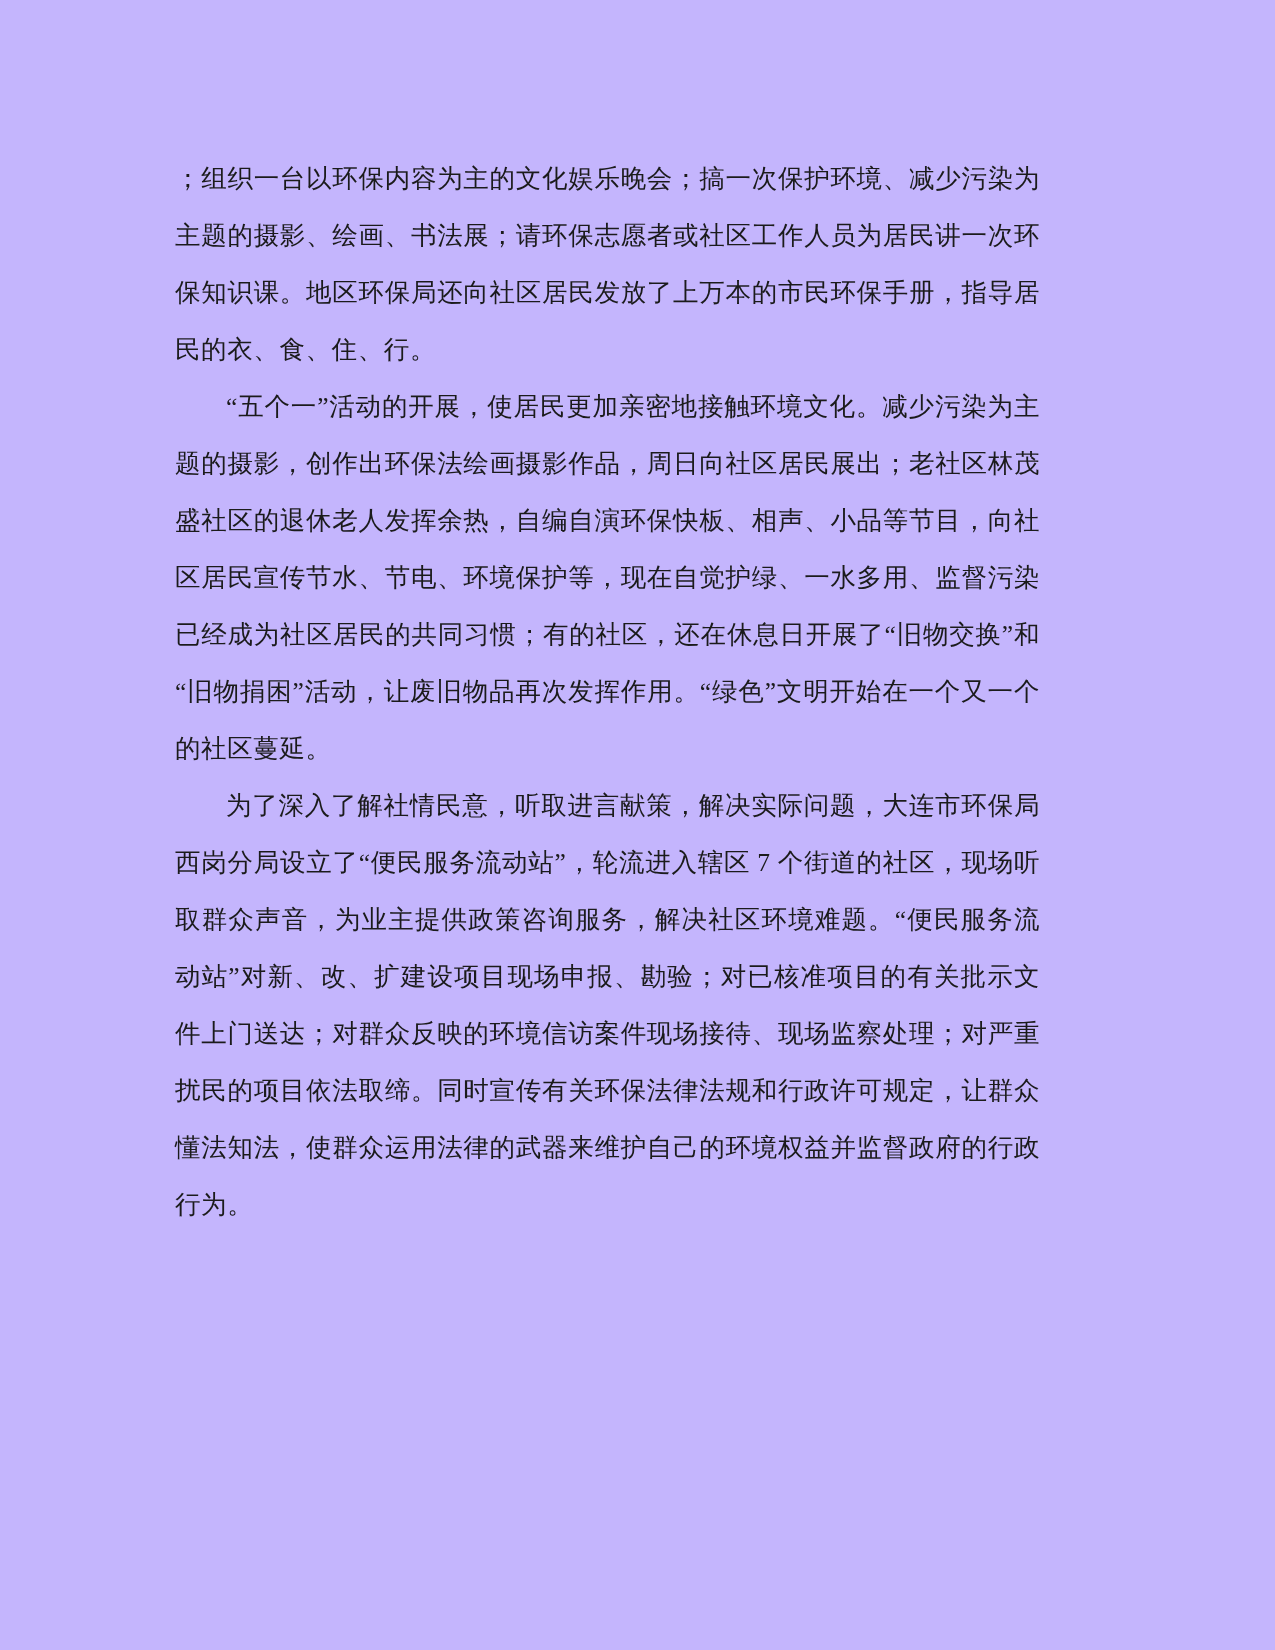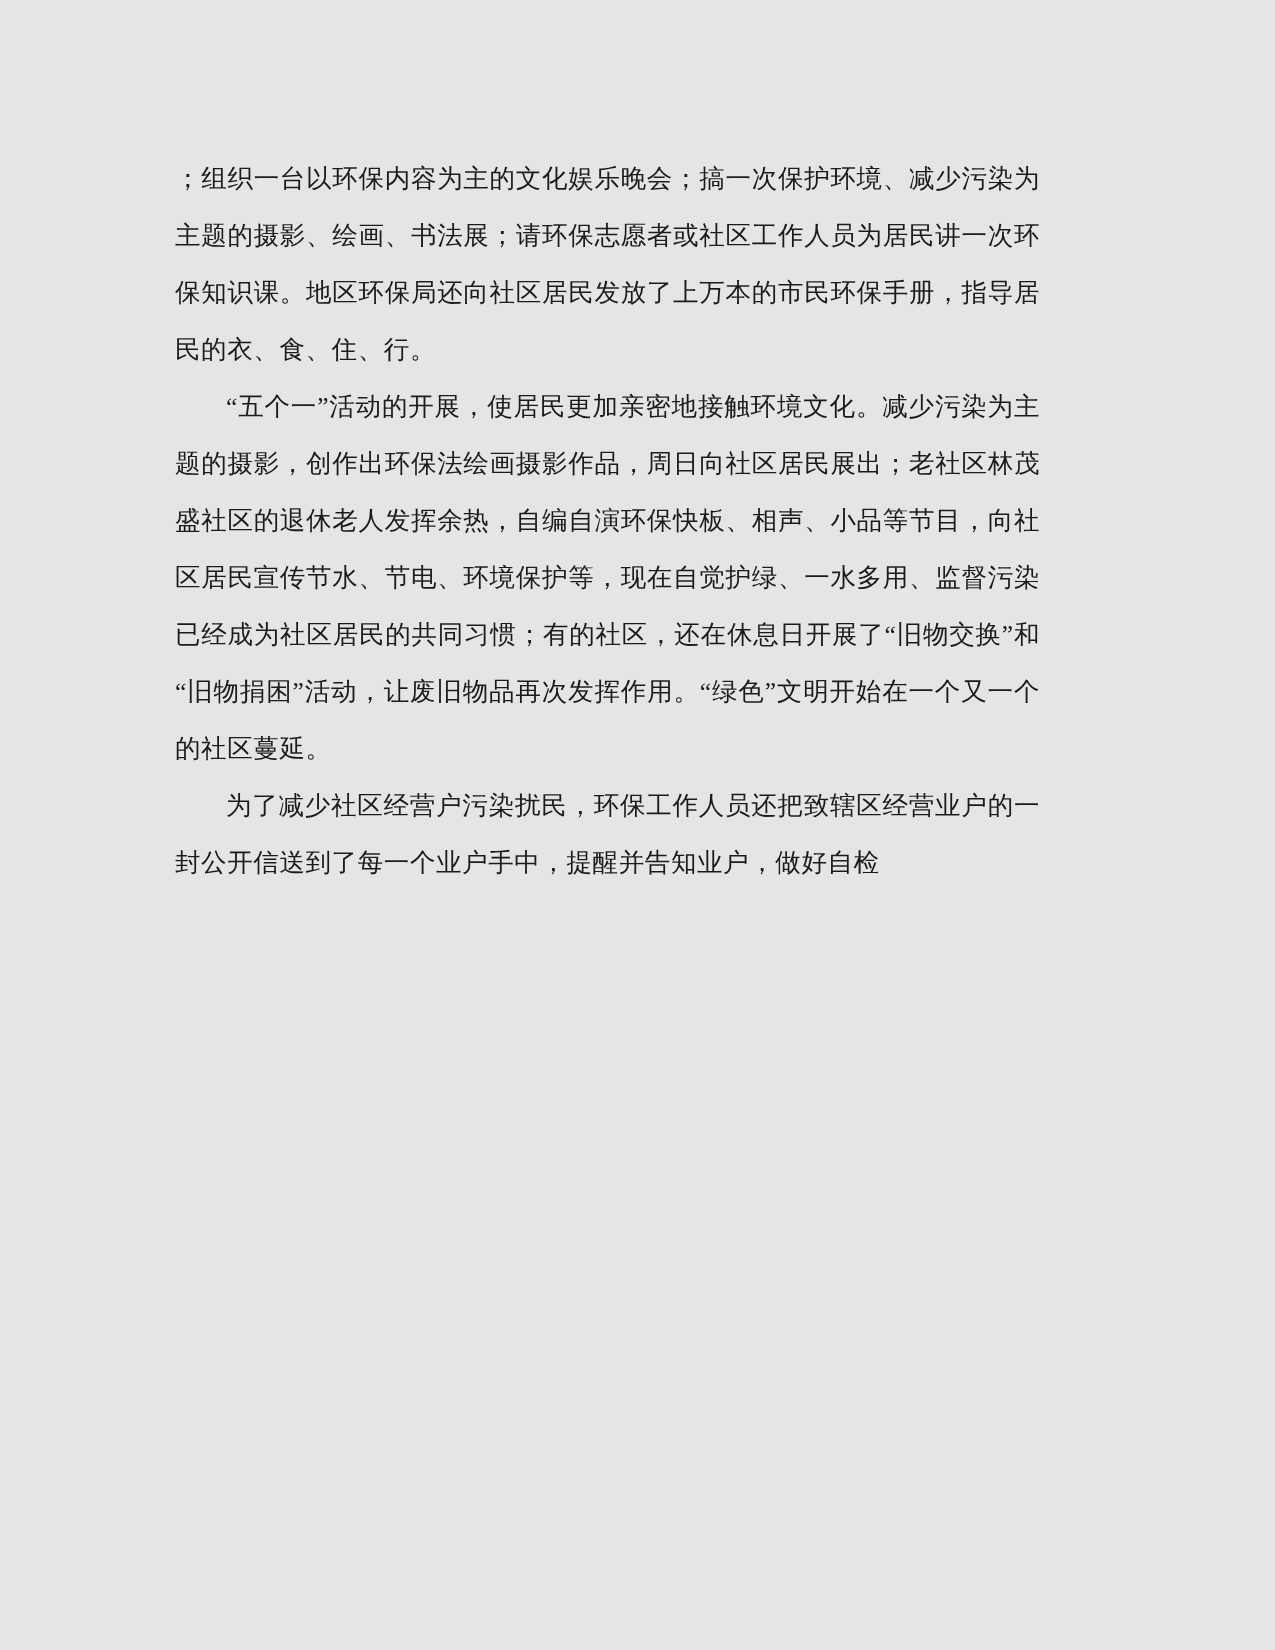--- a/index.html
+++ b/index.html
@@ -5,21 +5,21 @@
   html, body {
     margin: 0;
     padding: 0;
     background: #ffffff;
   }
   .page {
     position: relative;
     width: 1275px;
     height: 1650px;
     margin: 0 auto;
-    background: #e5e5e5;
+    background: #c4b5fd;
     box-sizing: border-box;
     overflow: hidden;
   }
   .content {
     position: absolute;
     left: 175px;
     top: 150px;
     width: 865px;
   }
   .para {
@@ -37,15 +37,15 @@
     text-indent: 2em;
   }
 </style>
 </head>
 <body>
 
 <div class="page">
   <div class="content">
     <p class="para">；组织一台以环保内容为主的文化娱乐晚会；搞一次保护环境、减少污染为主题的摄影、绘画、书法展；请环保志愿者或社区工作人员为居民讲一次环保知识课。地区环保局还向社区居民发放了上万本的市民环保手册，指导居民的衣、食、住、行。</p>
     <p class="para indent">“五个一”活动的开展，使居民更加亲密地接触环境文化。减少污染为主题的摄影，创作出环保法绘画摄影作品，周日向社区居民展出；老社区林茂盛社区的退休老人发挥余热，自编自演环保快板、相声、小品等节目，向社区居民宣传节水、节电、环境保护等，现在自觉护绿、一水多用、监督污染已经成为社区居民的共同习惯；有的社区，还在休息日开展了“旧物交换”和“旧物捐困”活动，让废旧物品再次发挥作用。“绿色”文明开始在一个又一个的社区蔓延。</p>
-    <p class="para indent">为了减少社区经营户污染扰民，环保工作人员还把致辖区经营业户的一封公开信送到了每一个业户手中，提醒并告知业户，做好自检</p>
+    <p class="para indent">为了深入了解社情民意，听取进言献策，解决实际问题，大连市环保局西岗分局设立了“便民服务流动站”，轮流进入辖区 7 个街道的社区，现场听取群众声音，为业主提供政策咨询服务，解决社区环境难题。“便民服务流动站”对新、改、扩建设项目现场申报、勘验；对已核准项目的有关批示文件上门送达；对群众反映的环境信访案件现场接待、现场监察处理；对严重扰民的项目依法取缔。同时宣传有关环保法律法规和行政许可规定，让群众懂法知法，使群众运用法律的武器来维护自己的环境权益并监督政府的行政行为。</p>
   </div>
 </div>
 
 </body></html>

